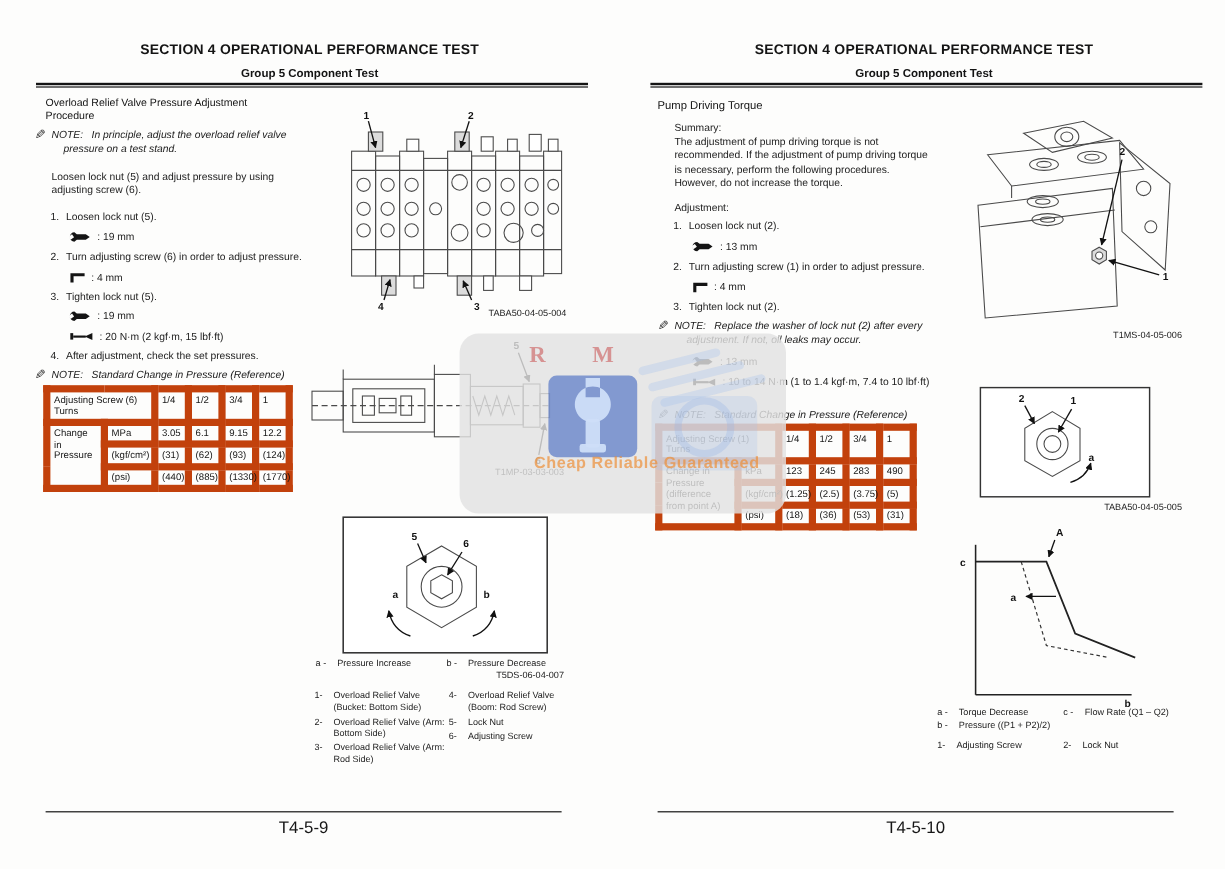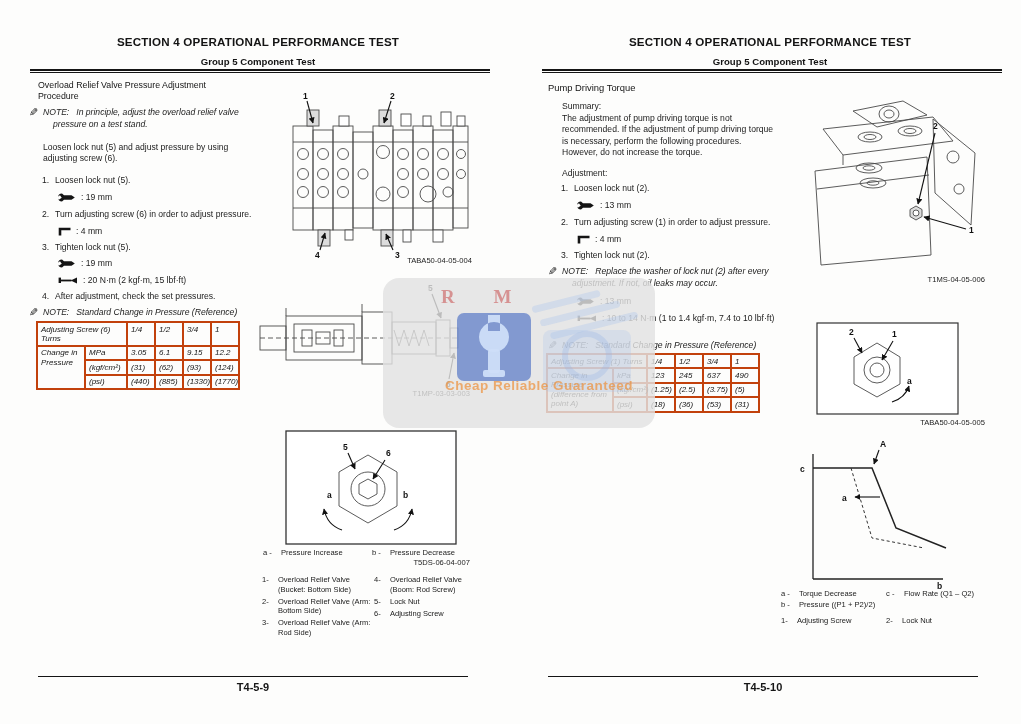--- a/index.html
+++ b/index.html
@@ -12,28 +12,28 @@
   .t { position:absolute; font-size:8.6px; line-height:1.32; color:#1b1b1b; }
   .b { font-weight:400; }
   .sechead { position:absolute; font-size:8.8px; font-weight:400; line-height:1.3; color:#141414; }
   .note { position:absolute; font-size:8.6px; font-style:italic; line-height:1.35; padding-left:10px; text-indent:-10px; }
   .nl { margin-right:7px; }
   .nicon { position:absolute; font-size:11px; color:#222; transform:scaleX(-1); font-style:normal; }
   .step { position:absolute; font-size:8.6px; line-height:1.3; padding-left:14px; text-indent:-14px; }
   .snum { display:inline-block; width:13px; text-indent:0; }
   .tool { position:absolute; display:flex; align-items:center; gap:5px; font-size:8.6px; height:10px; }
   .ptable { position:absolute; border-collapse:collapse; font-size:8px; line-height:1.18; color:#161616; table-layout:fixed; border:1.6px solid #161616; background:transparent; }
-  .ptable td { border:2px solid #c2410c; padding:1.5px 3px; vertical-align:top;font-style:italic; }
+  .ptable td { border:6px solid #c2410c; padding:1.5px 3px; vertical-align:top; }
   .cap { position:absolute; font-size:7.6px; color:#222; text-align:right; }
   .litem { display:flex; gap:4px; font-size:7.5px; line-height:1.28; margin-bottom:2.5px; }
   .lnum { flex:none; width:12px; }
   .klet { display:inline-block; width:18px; }
   .small { font-size:7.6px; }
   .fline { position:absolute; border-top:1.4px solid #141414; }
-  .pfoot { position:absolute; font-size:11px; text-align:center; color:#161616;font-weight:bold; }
+  .pfoot { position:absolute; font-size:14px; text-align:center; color:#161616; }
   svg { overflow:visible; font-family:inherit; }
   .figlab { font-size:8.5px; font-weight:700; fill:#111; }
   .fl { stroke:#4a4a4a; stroke-width:.9; fill:none; }
   .flw { stroke:#4a4a4a; stroke-width:.9; fill:#fff; }
   .flg { stroke:#4a4a4a; stroke-width:.9; fill:#dcdcdc; }
   .ldr { stroke:#111; stroke-width:1.1; fill:none; }
   
   .wm { position:absolute; left:383px; top:278px; width:272px; height:150px; z-index:40; pointer-events:none; }
   .wm-bg { position:absolute; inset:0; background:rgba(226,226,226,.82); border-radius:16px; }
   .wm-letters { position:absolute; left:58px; top:8px; font-family:"Liberation Serif", serif; font-weight:700; font-size:19px; letter-spacing:17px; color:rgba(198,62,62,.5); }
@@ -360,21 +360,21 @@
     <td>1/4</td>
     <td>1/2</td>
     <td>3/4</td>
     <td>1</td>
   </tr>
   <tr>
     <td rowspan="3">Change in Pressure (difference from point A)</td>
     <td>kPa</td>
     <td>123</td>
     <td>245</td>
-    <td>637</td>
+    <td>283</td>
     <td>490</td>
   </tr>
   <tr>
     <td>(kgf/cm²)</td>
     <td>(1.25)</td>
     <td>(2.5)</td>
     <td>(3.75)</td>
     <td>(5)</td>
   </tr>
   <tr>

